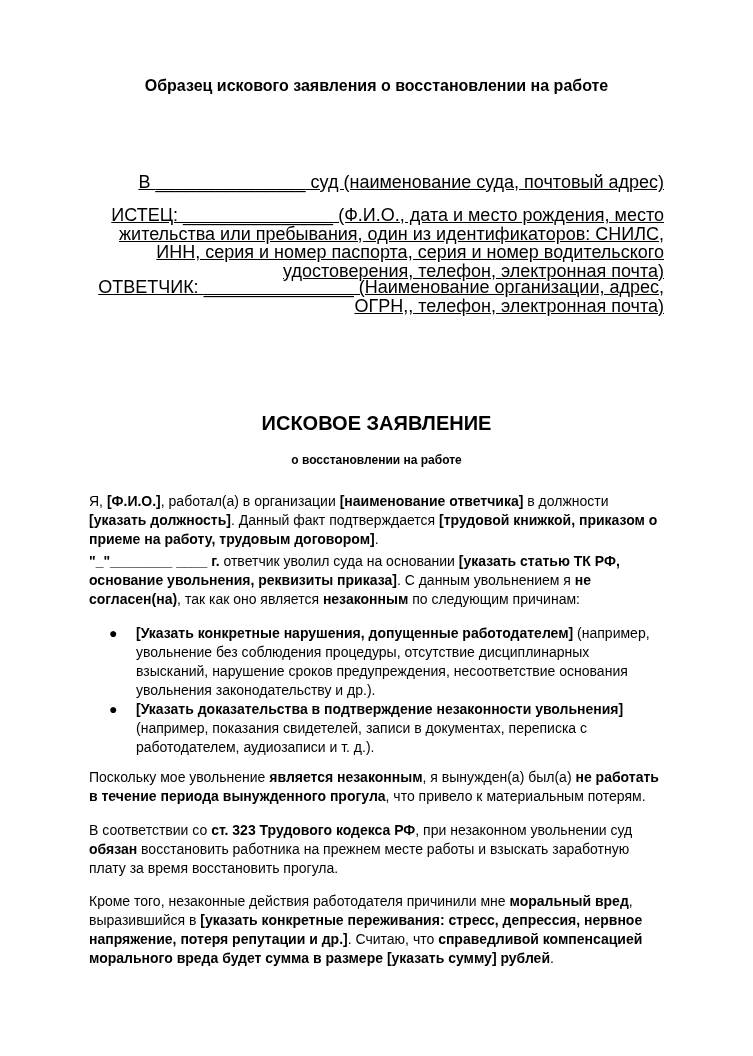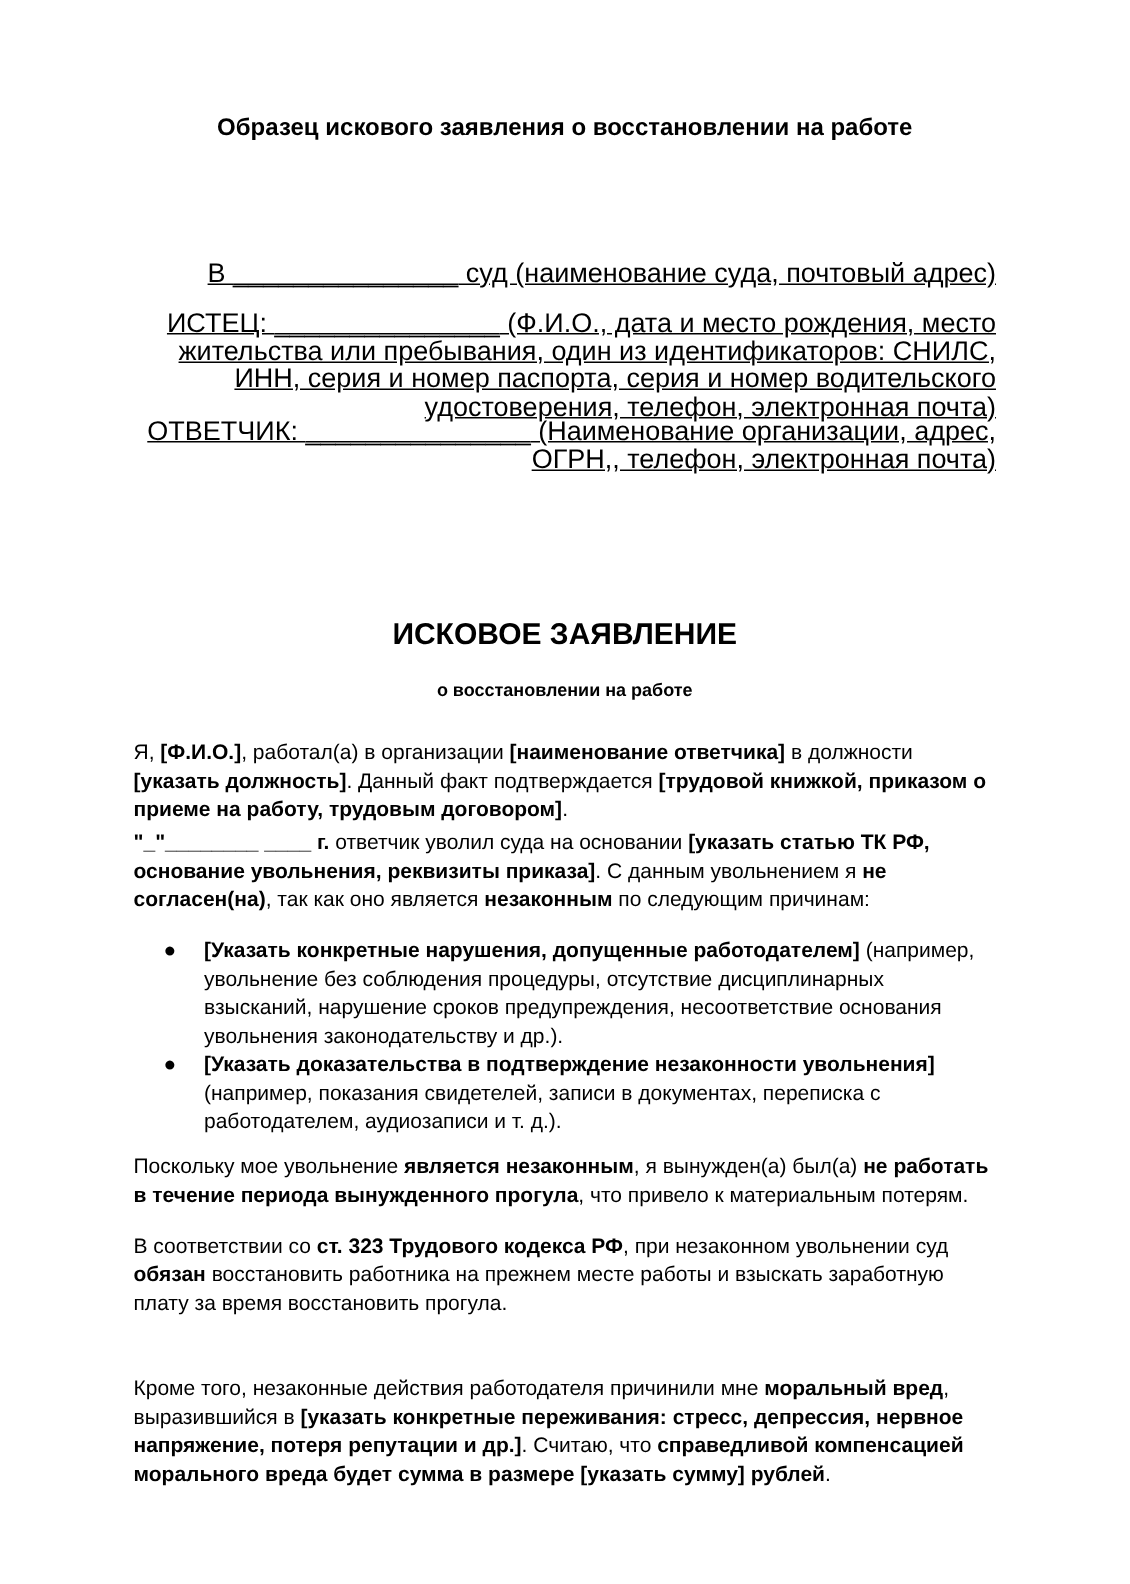--- a/index.html
+++ b/index.html
@@ -90,21 +90,21 @@
       margin: 0;
     }
     .bullets li .bullet-mark {
       position: absolute;
       left: -27px;
       top: 0;
       font-size: 14px;
     }
     .p3 { top: 768px; }
     .p4 { top: 821px; }
-    .p5 { top: 892px; margin-top: 24px; }
+    .p5 { top: 892px; }
     b { font-weight: bold; }
   </style>
 </head>
 <body>
 
 <div class="page">
 
   <div class="doc-title">Образец искового заявления о восстановлении на работе</div>
 
   <div class="addr-block addr-court"><span>В </span><span>_______________</span><span> суд (наименование суда, почтовый адрес)</span></div>

